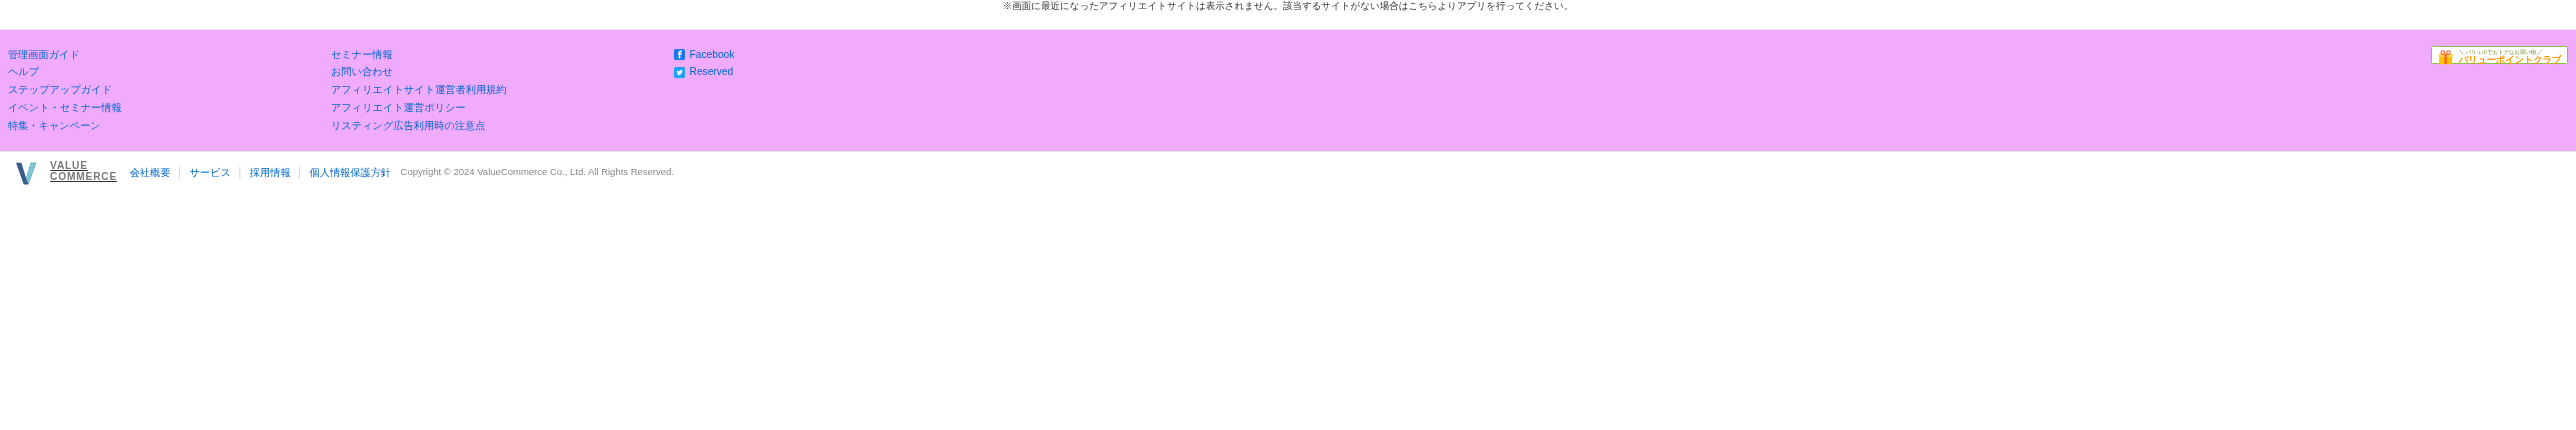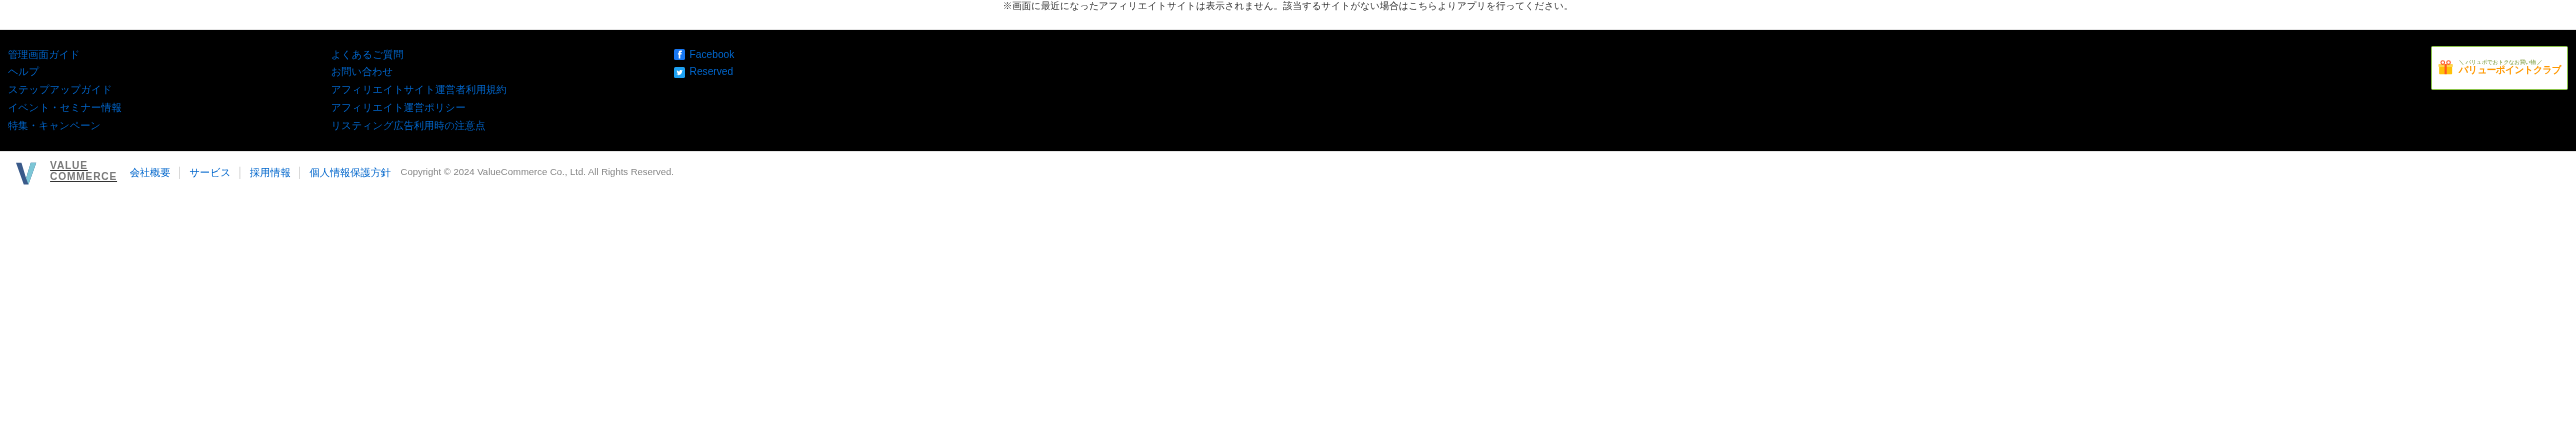--- a/index.html
+++ b/index.html
@@ -9,21 +9,21 @@
       color: #333;
       background: #fff;
     }
     .top-fragment {
       text-align: center;
       padding: 0 0 15.8px;
       color: #333;
       font-size: 9.5px;
     }
     .footer-links {
-      background: #000000;
+      background: #f0abfc;
       border-top: 0.8px solid #e5e5e5;
       border-bottom: 0.8px solid #e5e5e5;
       padding: 15.8px 7.9px 15.8px 7.9px;
       display: flex;
       min-height: 110px;
     }
     .footer-col {
       flex: 0 0 323px;
     }
     .footer-col.social {
@@ -48,23 +48,22 @@
       display: flex;
       align-items: center;
       gap: 4.7px;
       padding-left: 20px;
     }
     .social-item svg { flex-shrink: 0; }
     .vpc-banner {
       border: 0.8px solid #8bc34a;
       background: #fff;
       width: 137px;
-      height: 44px;
-      display: flex;
-      align-items: center;
+      height: 18px;
+      display: flex;
       padding: 2.4px 4.7px;
       gap: 4.7px;
       border-radius: 1.6px;
     }
     .vpc-icon {
       width: 17.3px;
       height: 17.3px;
       flex-shrink: 0;
     }
     .vpc-text {
@@ -137,21 +136,21 @@
     <ul>
       <li><a href="#">管理画面ガイド</a></li>
       <li><a href="#">ヘルプ</a></li>
       <li><a href="#">ステップアップガイド</a></li>
       <li><a href="#">イベント・セミナー情報</a></li>
       <li><a href="#">特集・キャンペーン</a></li>
     </ul>
   </div>
   <div class="footer-col">
     <ul>
-      <li><a href="#">よくあるご質問</a></li>
+      <li><a href="#">セミナー情報</a></li>
       <li><a href="#">お問い合わせ</a></li>
       <li><a href="#">アフィリエイトサイト運営者利用規約</a></li>
       <li><a href="#">アフィリエイト運営ポリシー</a></li>
       <li><a href="#">リスティング広告利用時の注意点</a></li>
     </ul>
   </div>
   <div class="footer-col social">
     <ul>
       <li>
         <a href="#" class="social-item">

